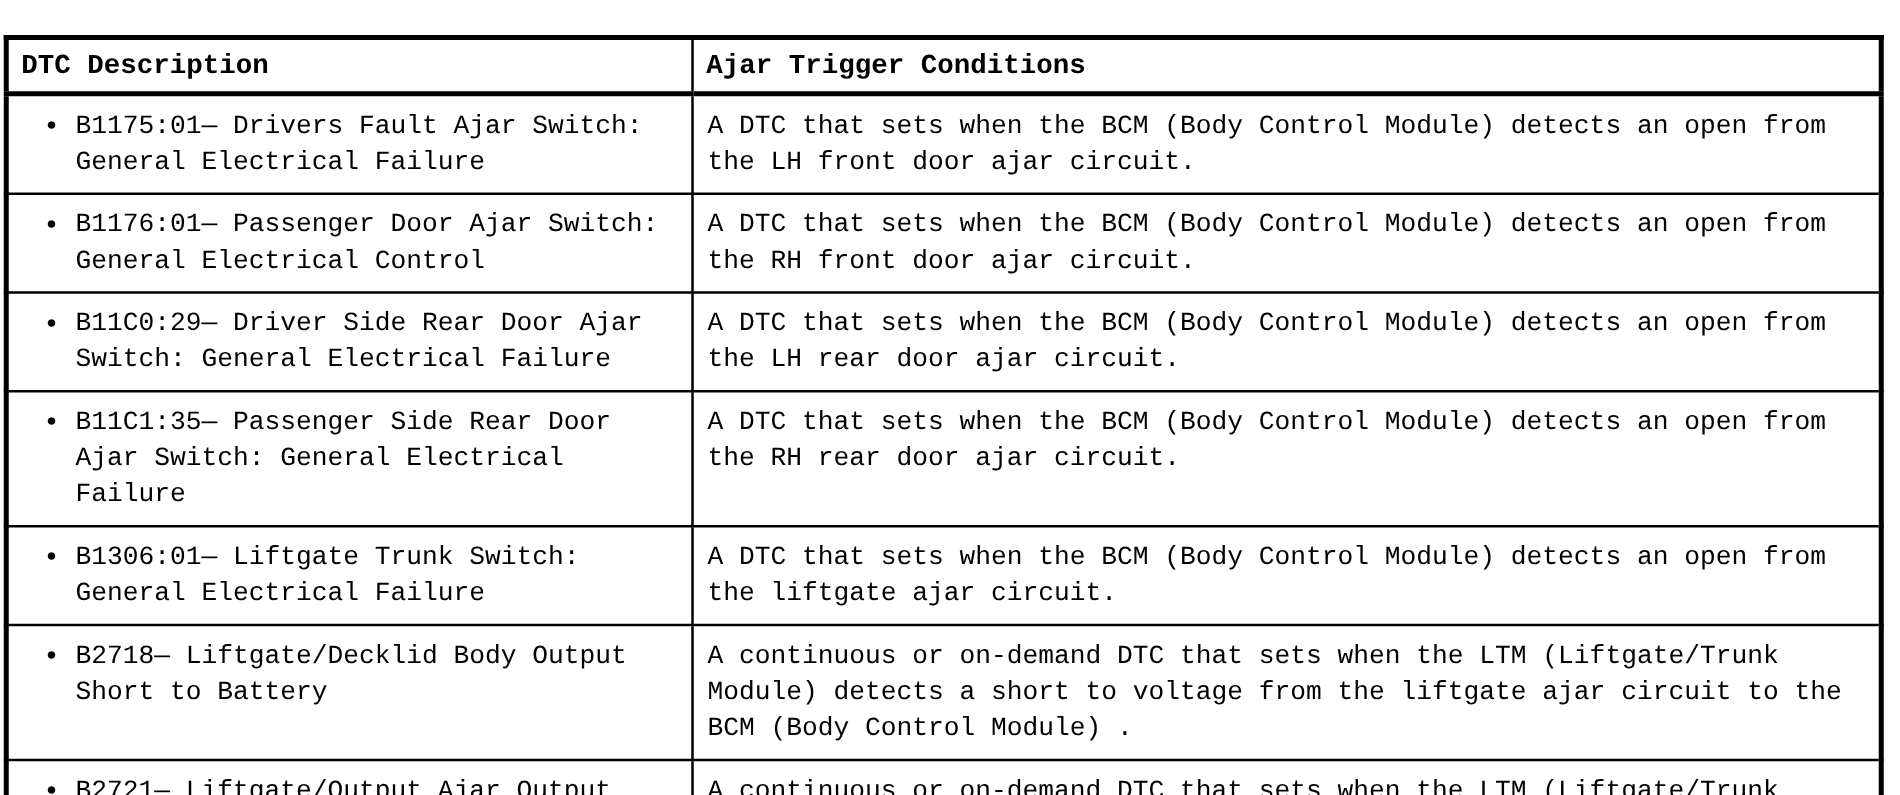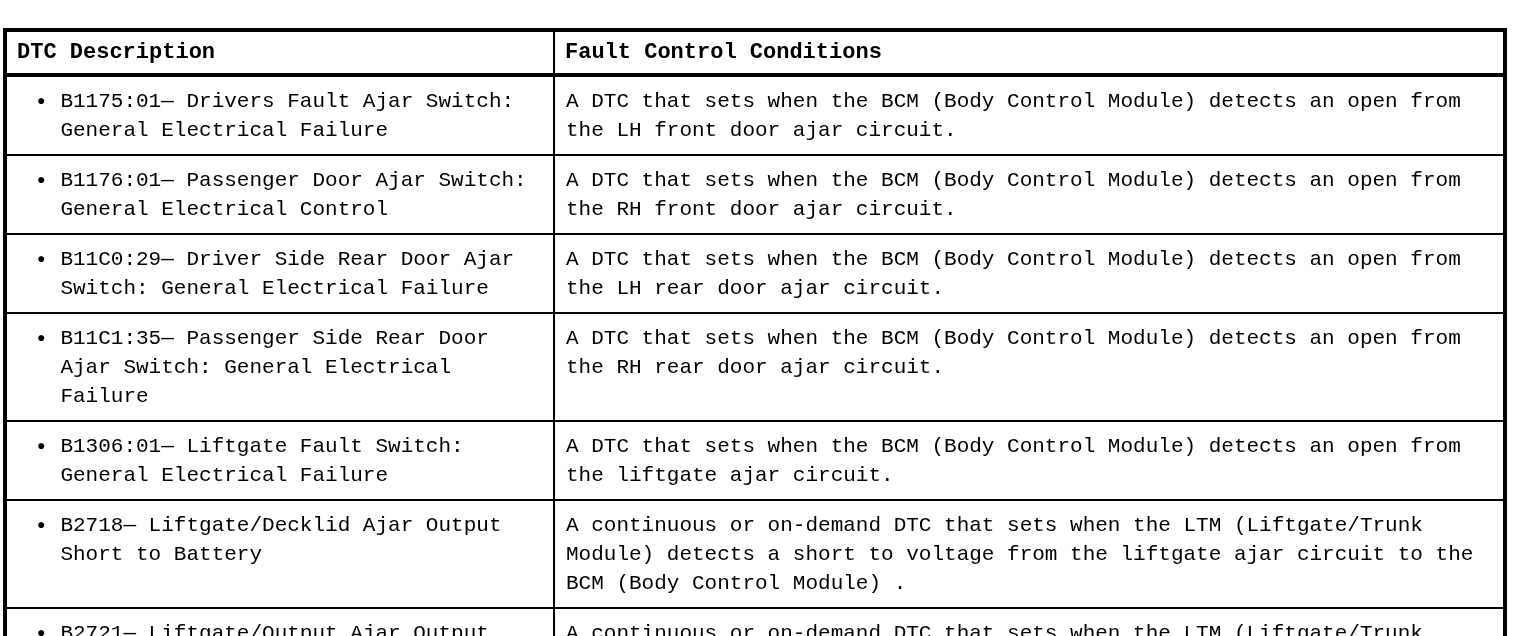--- a/index.html
+++ b/index.html
@@ -63,21 +63,21 @@
 
 <div class="page">
   <table class="dtc-table">
     <colgroup>
       <col class="col-desc">
       <col class="col-cond">
     </colgroup>
     <thead>
       <tr>
         <th>DTC Description</th>
-        <th>Fault Control Conditions</th>
+        <th>Ajar Trigger Conditions</th>
       </tr>
     </thead>
     <tbody>
       <tr>
         <td class="cell-desc">
           <div class="cell-flex">
             <span class="bullet">●</span>
             <span class="cell-text">B1175:01— Drivers Fault Ajar Switch: General Electrical Failure</span>
           </div>
         </td>
@@ -115,32 +115,32 @@
           </div>
         </td>
         <td class="cell-cond">
           <span>A DTC that sets when the BCM (Body Control Module) detects an open from the RH rear door ajar circuit.</span>
         </td>
       </tr>
       <tr>
         <td class="cell-desc">
           <div class="cell-flex">
             <span class="bullet">●</span>
-            <span class="cell-text">B1306:01— Liftgate Fault Switch: General Electrical Failure</span>
+            <span class="cell-text">B1306:01— Liftgate Trunk Switch: General Electrical Failure</span>
           </div>
         </td>
         <td class="cell-cond">
           <span>A DTC that sets when the BCM (Body Control Module) detects an open from the liftgate ajar circuit.</span>
         </td>
       </tr>
       <tr>
         <td class="cell-desc">
           <div class="cell-flex">
             <span class="bullet">●</span>
-            <span class="cell-text">B2718— Liftgate/Decklid Ajar Output Short to Battery</span>
+            <span class="cell-text">B2718— Liftgate/Decklid Body Output Short to Battery</span>
           </div>
         </td>
         <td class="cell-cond">
           <span>A continuous or on-demand DTC that sets when the LTM (Liftgate/Trunk Module) detects a short to voltage from the liftgate ajar circuit to the BCM (Body Control Module) .</span>
         </td>
       </tr>
       <tr>
         <td class="cell-desc">
           <div class="cell-flex">
             <span class="bullet">●</span>

